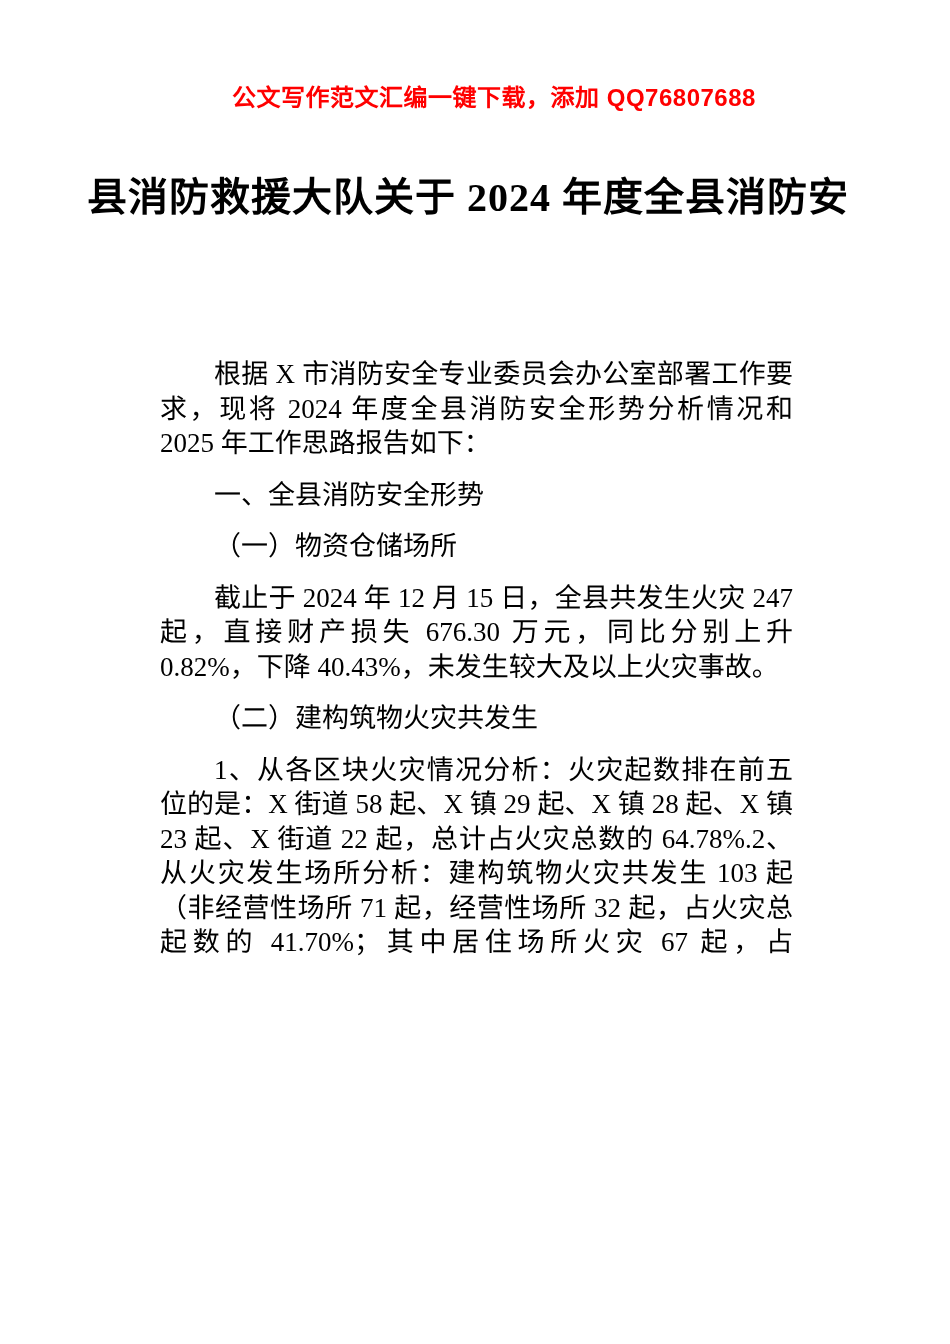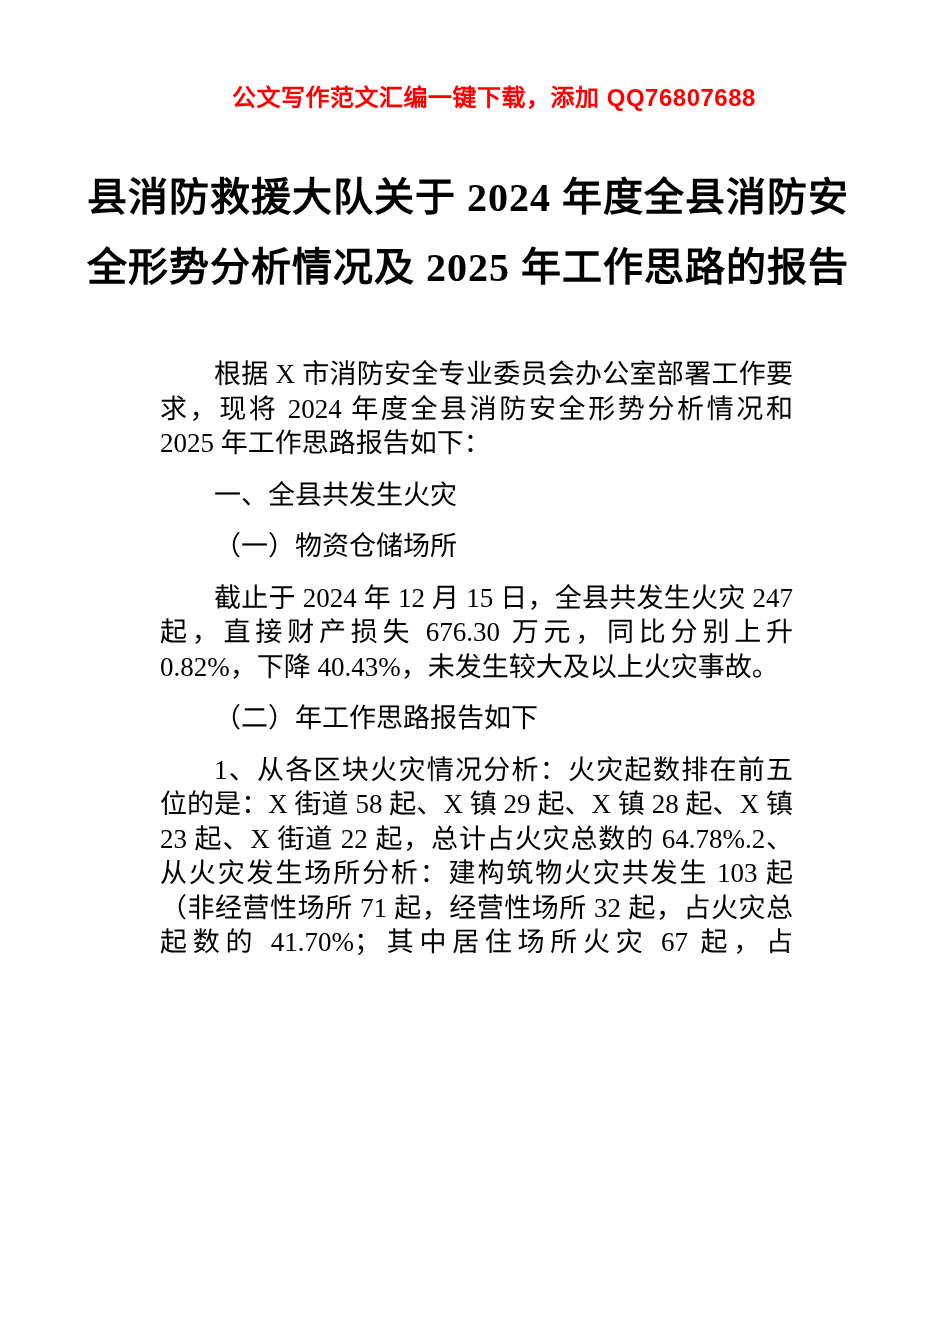--- a/index.html
+++ b/index.html
@@ -65,25 +65,24 @@
 </style>
 </head>
 <body>
 
 <div class="page">
 
   <div class="promo-banner">公文写作范文汇编一键下载，添加 QQ76807688</div>
 
   <div class="doc-title">
     <span class="title-line">县消防救援大队关于 2024 年度全县消防安</span>
-    <span class="title-line">全形势分析情况及 2025 年工作思路的报告</span>
   </div>
 
   <div class="doc-body">
     <p>根据 X 市消防安全专业委员会办公室部署工作要求，现将 2024 年度全县消防安全形势分析情况和 2025 年工作思路报告如下：</p>
-    <p>一、全县共发生火灾</p>
+    <p>一、全县消防安全形势</p>
     <p>（一）物资仓储场所</p>
     <p>截止于 2024 年 12 月 15 日，全县共发生火灾 247 起，直接财产损失 676.30 万元，同比分别上升 0.82%，下降 40.43%，未发生较大及以上火灾事故。</p>
-    <p>（二）年工作思路报告如下</p>
+    <p>（二）建构筑物火灾共发生</p>
     <p>1、从各区块火灾情况分析：火灾起数排在前五位的是：X 街道 58 起、X 镇 29 起、X 镇 28 起、X 镇 23 起、X 街道 22 起，总计占火灾总数的 64.78%.2、从火灾发生场所分析：建构筑物火灾共发生 103 起（非经营性场所 71 起，经营性场所 32 起，占火灾总起数的 41.70%；其中居住场所火灾 67 起，占 65.05%，生产加工场所火灾 9 起，占 8.74%，商业网点火灾 8 起，占 7.77%，宾馆火灾 1 起，占 0.97%，物资仓储场所 6 起，占 5.83%，餐饮场所 4 起，占 3.88%，养殖场火灾 3 起，占 2.91%，工地 1 起，占 0.97%，废弃建筑 1 起，占 0.97%，临时建筑 2 起，占 1.94%，办公场所 1 起，占 0.97.）室外设施设备火灾 36 起，占 14.57%，露天场所火灾 4 起，占 1.62%，户外植被火灾 27 起，占 10.93%，交通工具火灾 59 起，占 23.87%，垃圾及废弃物火灾 18 起，占 7.29%.3、从起火原因分析：因电气故障引发火灾 115 起，占 46.56%；因机械设备故障引发火灾 25 起，占 10.12%；因生活用火不慎引发火灾 32 起，占 12.96%；因遗留火种引</p>
   </div>
 
 </div>
 
 </body></html>

